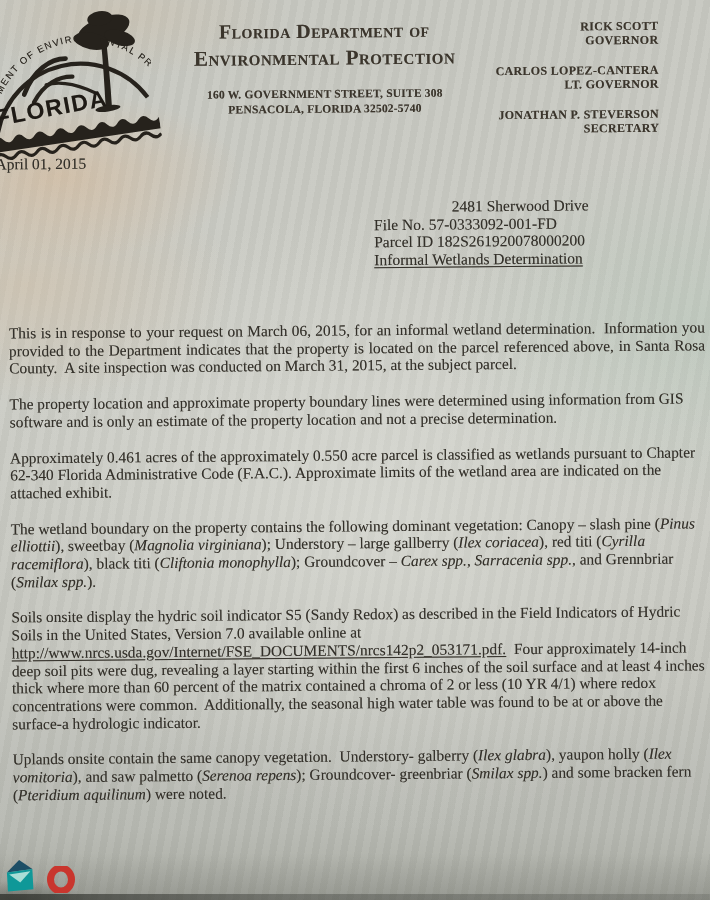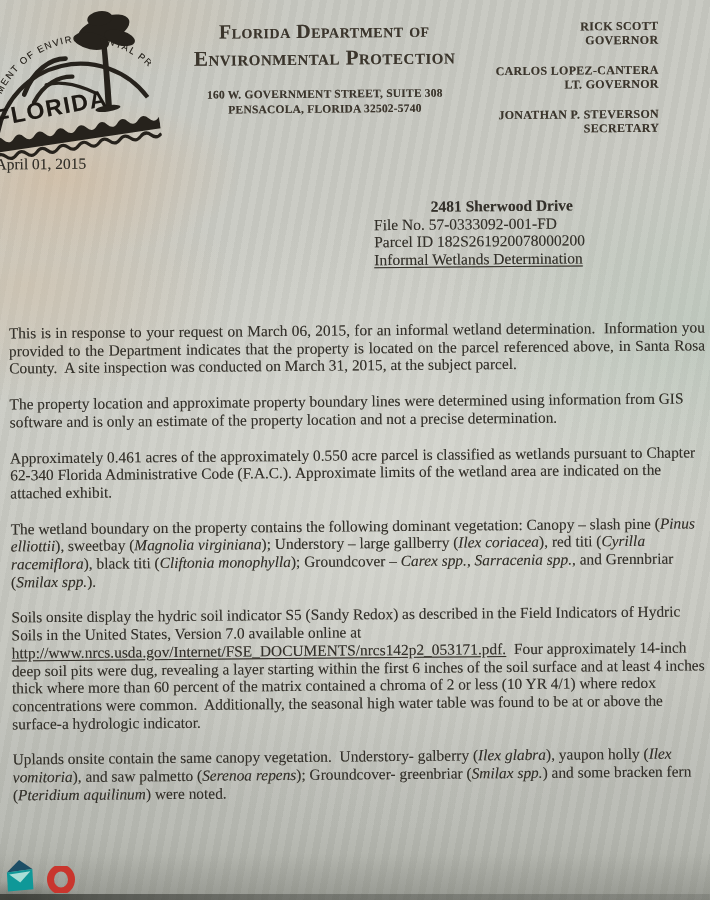--- a/index.html
+++ b/index.html
@@ -32,21 +32,21 @@
   .agency-name{font-variant:small-caps;font-weight:bold;letter-spacing:0.5px;}
   .agency-name.l1{font-size:20px;line-height:23px;}
   .agency-name.l2{font-size:21px;line-height:30px;}
   .agency-addr{font-size:11.5px;font-weight:bold;line-height:14.5px;margin-top:14px;letter-spacing:0.2px;}
   .officials{position:absolute;right:52px;top:22px;text-align:right;color:#3b352c;}
   .official{margin-bottom:16px;}
   .official div{font-size:12px;font-weight:bold;line-height:14px;letter-spacing:0.3px;}
   
   .date{position:absolute;left:-6px;top:153px;font-size:15.5px;}
   .refblock{position:absolute;left:372px;top:199px;font-size:15.5px;line-height:17.5px;}
-  .ref-address{margin-left:57px;font-weight:bold;}
+  .ref-address{margin-left:78px;}
   .subject{text-decoration:underline;text-underline-offset:2px;}
   
   .bodytext{position:absolute;left:6px;right:8px;top:322px;font-size:15.4px;line-height:17.7px;}
   .bodytext p{margin:0 0 18px 0;white-space:pre-wrap;}
   .bodytext p.just{text-align:justify;}
   .it{font-style:italic;}
   .un{text-decoration:underline;text-underline-offset:2px;}
   
   .bottombar{
     position:absolute;left:0;right:0;bottom:0;height:46px;

